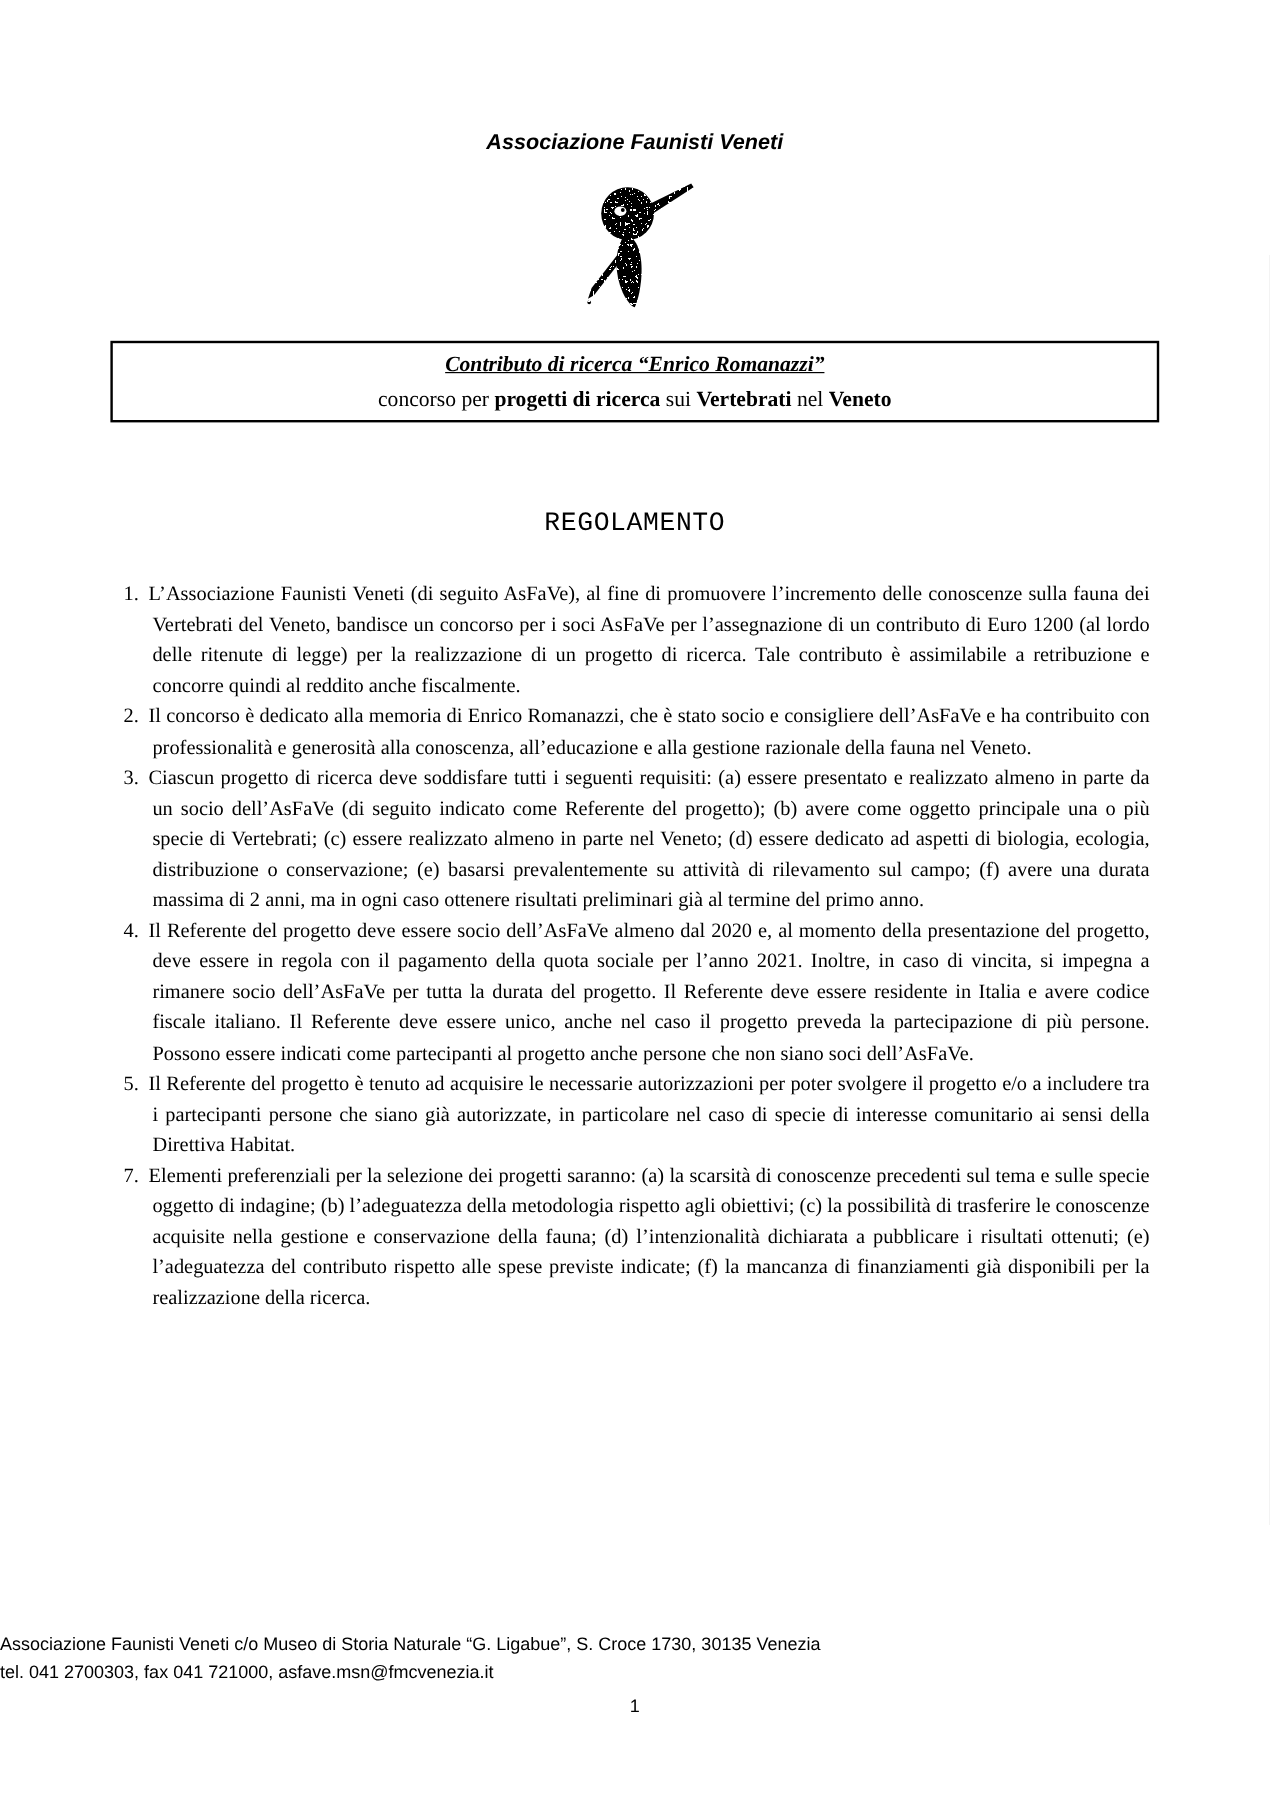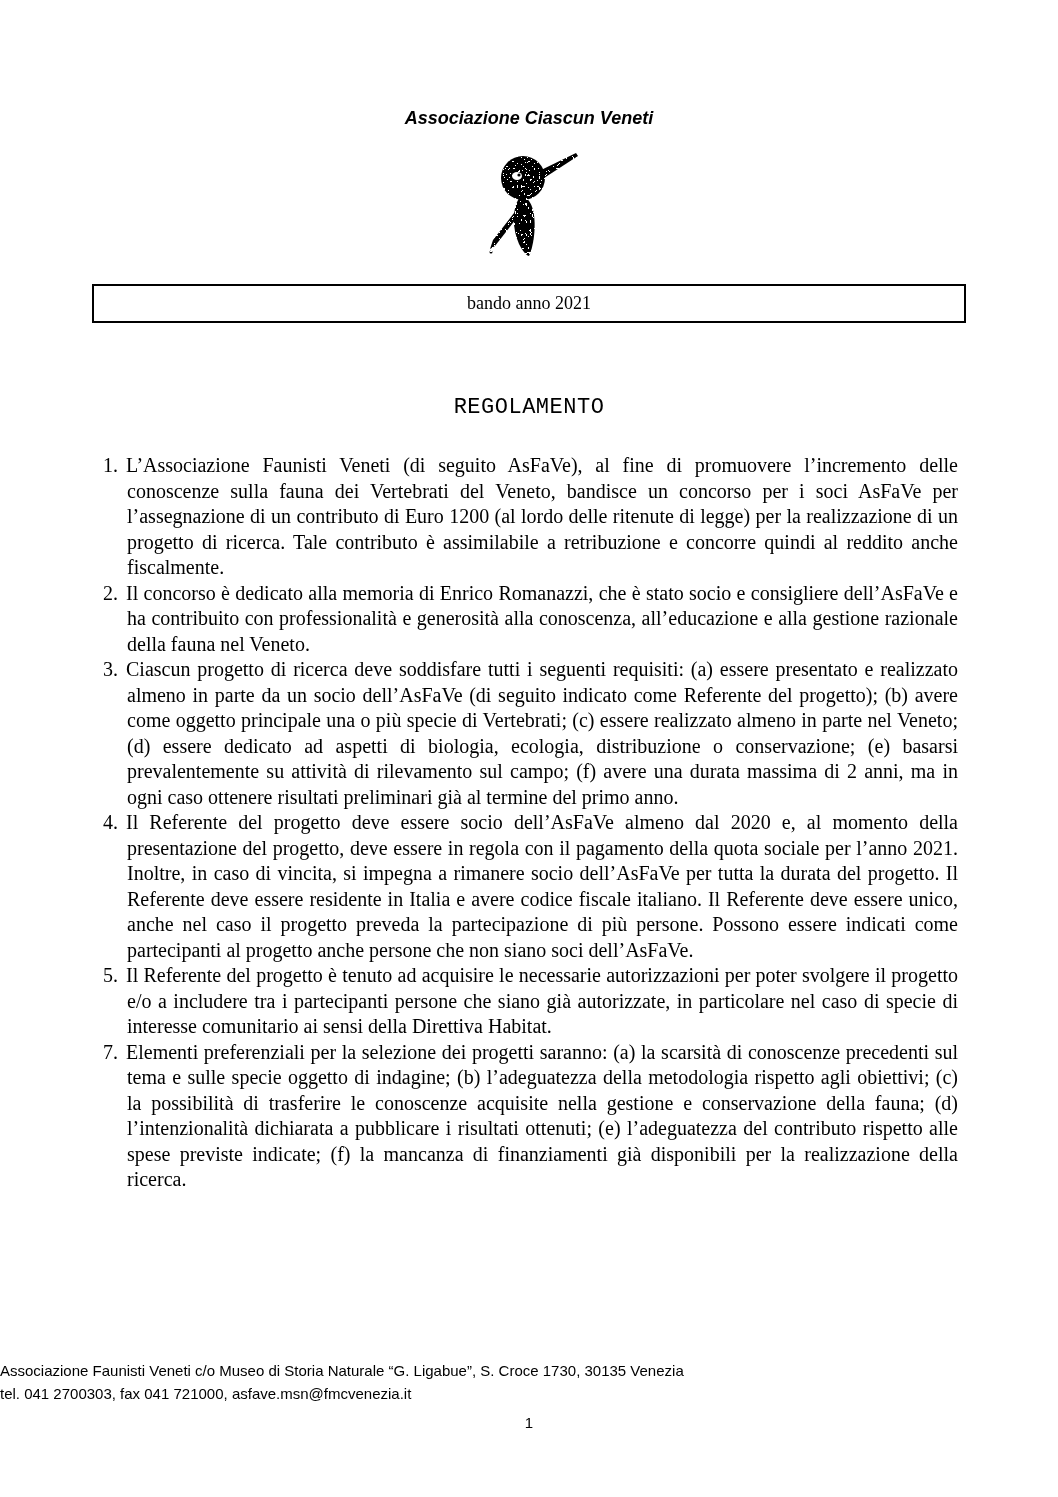--- a/index.html
+++ b/index.html
@@ -57,21 +57,21 @@
     margin-top: 72px;
     text-align: center;
     font-size: 22px;
     line-height: 26px;
     letter-spacing: 0.5px;
     font-family: Liberation Mono, monospace;
   }
   
   .reg-list {
     margin: 32px 100px 0 103px;
-    font-size: 20px;
+    font-size: 17px;
     line-height: 25.5px;
   }
   .reg-item {
     text-align: justify;
     padding-left: 24px;
     text-indent: -24px;
   }
   .reg-num { margin-right: 8px; }
   
   .footer {
@@ -93,21 +93,21 @@
     text-align: center;
     font-family: "Liberation Sans", sans-serif;
     font-size: 15px;
   }
 </style>
 </head>
 <body>
 
 <div class="page">
 
-  <div class="org-name">Associazione Ciascun Veneti</div>
+  <div class="org-name">Associazione Faunisti Veneti</div>
 
   <div class="logo-wrap">
     <span>
       <svg width="100" height="110" viewBox="0 0 100 110" aria-hidden="true">
         <defs>
           <filter id="stipple" x="-20%" y="-20%" width="140%" height="140%">
             <feTurbulence type="fractalNoise" baseFrequency="0.45" numOctaves="2" seed="7" result="noise"></feTurbulence>
             <feComponentTransfer in="noise" result="mask">
               <feFuncA type="discrete" tableValues="0 0 1 1 1 1"></feFuncA>
             </feComponentTransfer>
@@ -122,21 +122,26 @@
           <circle cx="12" cy="104" r="1.5"></circle>
           <circle cx="20" cy="88" r="1.2"></circle>
         </g>
         <ellipse cx="38" cy="28" rx="5" ry="4" fill="#ffffff"></ellipse>
         <circle cx="40" cy="27" r="1.6" fill="#000000"></circle>
       </svg>
     </span>
   </div>
 
   <div class="title-box">
-    <div>bando anno 2021</div>
+    <div>
+      <span class="title-line1">Contributo di ricerca “Enrico Romanazzi”</span>
+    </div>
+    <div>
+      <span>concorso per </span><span class="bold">progetti di ricerca</span><span> sui </span><span class="bold">Vertebrati</span><span> nel </span><span class="bold">Veneto</span>
+    </div>
   </div>
 
   <div class="section-heading">REGOLAMENTO</div>
 
   <div class="reg-list">
     <div class="reg-item">
       <span class="reg-num">1.</span><span>L’Associazione Faunisti Veneti (di seguito AsFaVe), al fine di promuovere l’incremento delle conoscenze sulla fauna dei Vertebrati del Veneto, bandisce un concorso per i soci AsFaVe per l’assegnazione di un contributo di Euro 1200 (al lordo delle ritenute di legge) per la realizzazione di un progetto di ricerca. Tale contributo è assimilabile a retribuzione e concorre quindi al reddito anche fiscalmente.</span>
     </div>
     <div class="reg-item">
       <span class="reg-num">2.</span><span>Il concorso è dedicato alla memoria di Enrico Romanazzi, che è stato socio e consigliere dell’AsFaVe e ha contribuito con professionalità e generosità alla conoscenza, all’educazione e alla gestione razionale della fauna nel Veneto.</span>

